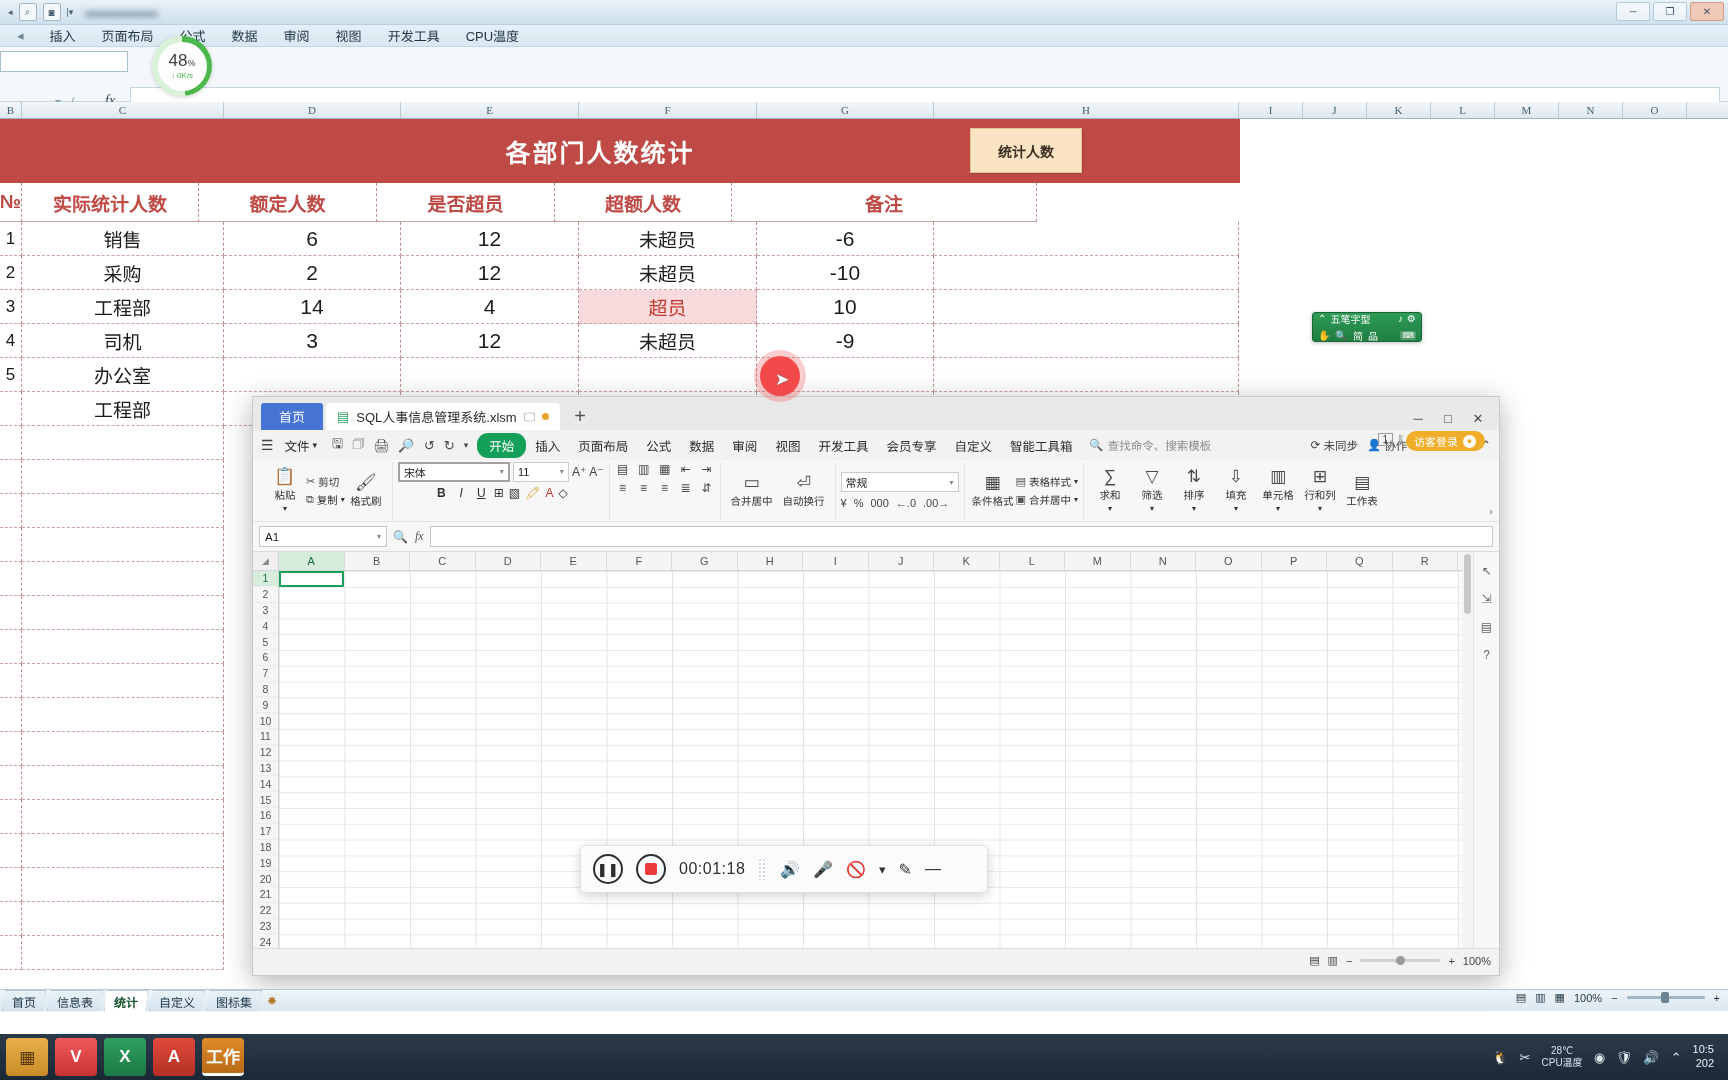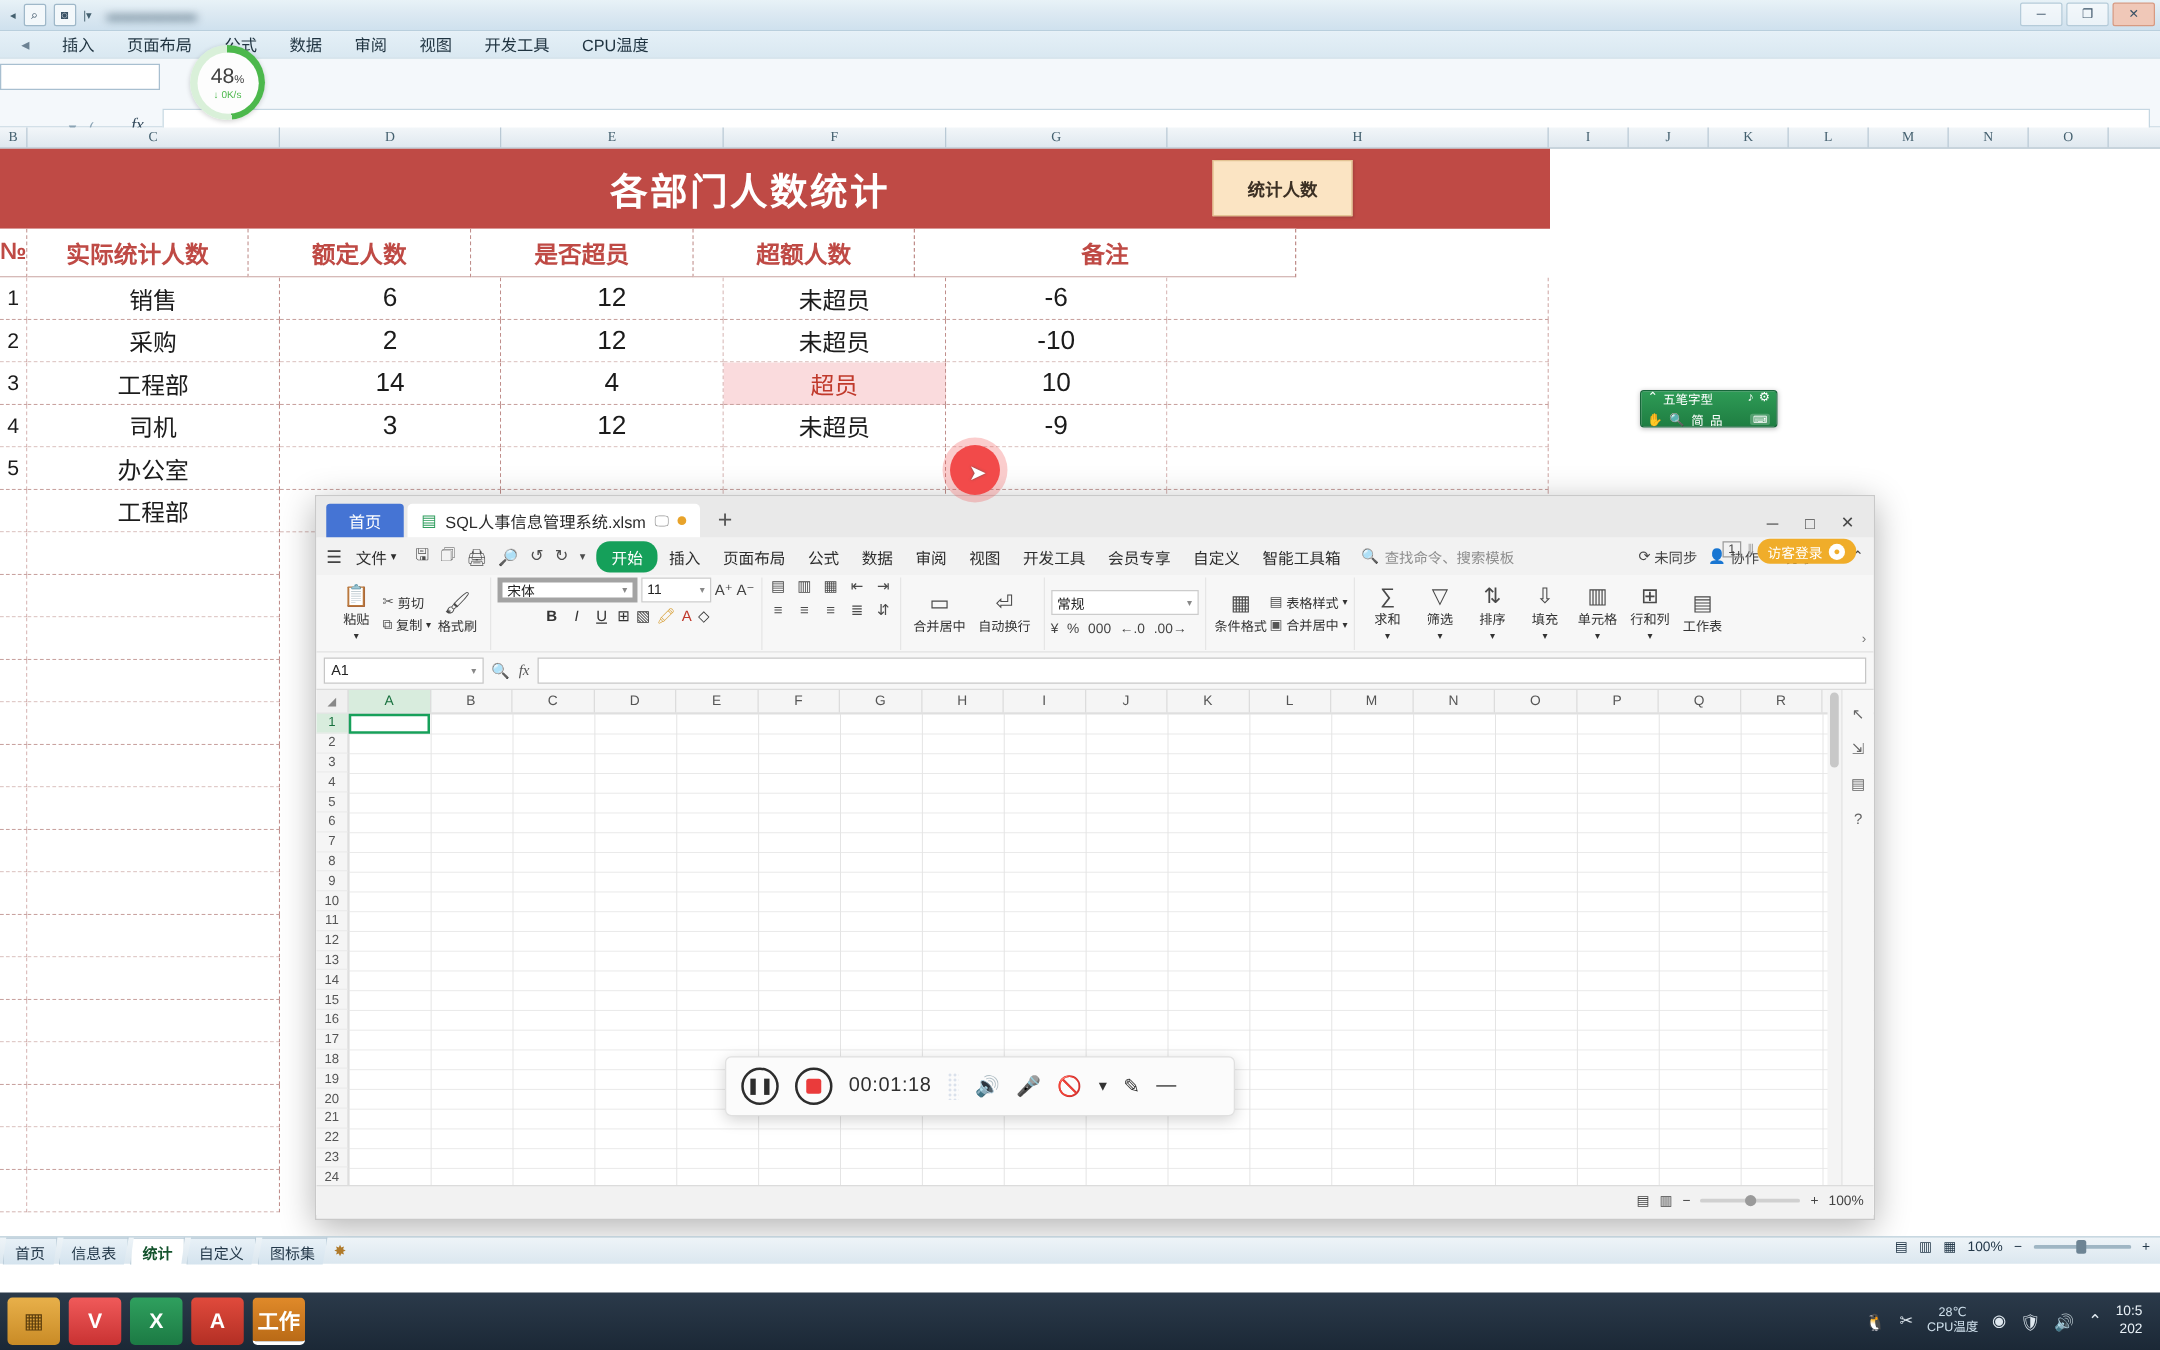--- a/index.html
+++ b/index.html
@@ -97,21 +97,21 @@
     border-right: 1px solid #b9c9d5; font-size: 11px; color: #44606f;
     display: flex; align-items: center; justify-content: center;
     font-family: "Liberation Serif", serif;
   }
   .sheet-area { position: absolute; left: 0; top: 119px; width: 1728px; height: 870px; background: #fff; }
   .banner {
     position: absolute; left: 0; top: 0; width: 1240px; height: 64px;
     background: #bf4a45; display: flex; align-items: center; justify-content: center;
   }
   .banner-title {
-    font-size: 30px; font-weight: bold; color: #ffffff; letter-spacing: 2px;
+    font-size: 25px; font-weight: bold; color: #ffffff; letter-spacing: 2px;
     margin-left: -40px;
   }
   .stat-btn {
     position: absolute; left: 970px; top: 9px; width: 112px; height: 45px;
     background: #fbe4c3; border: 1px solid #e3c393;
     display: flex; align-items: center; justify-content: center;
     font-size: 14px; font-weight: bold; color: #3c3024;
     box-shadow: 1px 1px 2px rgba(0,0,0,.15);
   }
 
@@ -189,21 +189,21 @@
   }
   .rbig .gi { font-size: 17px; color: #4a4a4a; line-height: 1; }
   .rsmall-col { display: flex; flex-direction: column; justify-content: center; gap: 3px; font-size: 10.5px; color: #333; }
   .rsmall { display: flex; align-items: center; gap: 3px; white-space: nowrap; }
   .rsmall .gi { font-size: 11px; color: #555; }
   .font-box {
     display: flex; flex-direction: column; gap: 4px;
   }
   .font-row1 { display: flex; align-items: center; gap: 3px; }
   .fname {
-    width: 112px; height: 20px; background: #fff; border: 4px solid #a3a3a3;
+    width: 112px; height: 20px; background: #fff; border: 2px solid #a3a3a3;
     font-size: 11px; color: #222; display: flex; align-items: center; padding: 0 4px;
     justify-content: space-between;
   }
   .fsize {
     width: 56px; height: 20px; background: #fff; border: 1px solid #ccc;
     font-size: 11px; color: #222; display: flex; align-items: center; padding: 0 4px;
     justify-content: space-between;
   }
   .font-row2 { display: flex; align-items: center; gap: 5px; font-size: 12px; color: #333; }
   .font-row2 b, .font-row2 i, .font-row2 u { width: 15px; text-align: center; }

